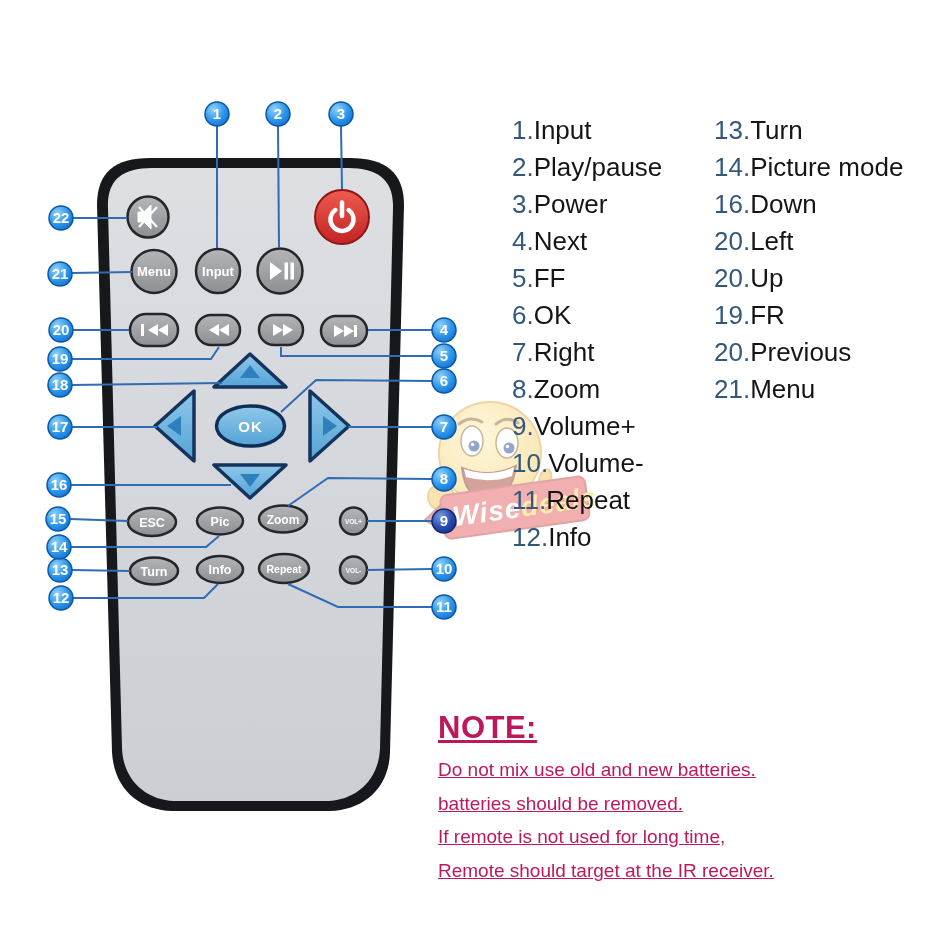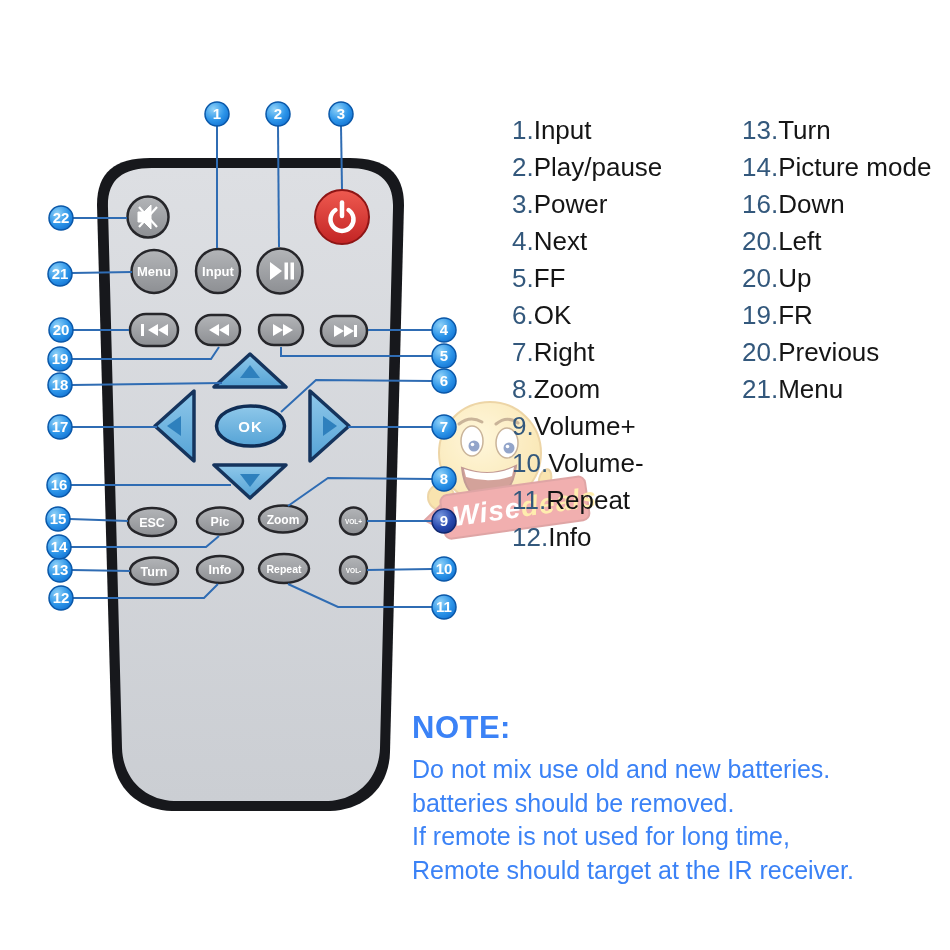--- a/index.html
+++ b/index.html
@@ -6,27 +6,27 @@
   body{
     width:950px;height:950px;position:relative;background:#ffffff;
     font-family:"Liberation Sans",sans-serif;overflow:hidden;
   }
   svg{position:absolute;left:0;top:0;}
   svg text{font-family:"Liberation Sans",sans-serif;}
   .btn-label{fill:#ffffff;font-weight:bold;text-anchor:middle;}
   .callout-num{fill:#ffffff;font-weight:bold;font-size:15px;text-anchor:middle;}
   .legend-col{position:absolute;top:112px;z-index:2;}
   .legend-col.c1{left:512px;}
-  .legend-col.c2{left:742px;}
+  .legend-col.c2{left:714px;}
   .lrow{height:37px;display:flex;align-items:center;font-size:26px;white-space:nowrap;}
   .lnum{color:#33587c;}
   .ltext{color:#151515;}
-  .note{position:absolute;left:412px;top:710px;z-index:2;color:#3b82f6;}
+  .note{position:absolute;left:438px;top:710px;z-index:2;color:#be185d;text-decoration:underline;}
   .note-heading{font-size:31px;font-weight:bold;letter-spacing:.5px;margin:0 0 7px 0;}
-  .note-line{font-size:25px;line-height:33.5px;white-space:nowrap;}
+  .note-line{font-size:19px;line-height:33.5px;white-space:nowrap;}
 </style>
 </head>
 <body>
 
 <svg width="950" height="950" viewBox="0 0 950 950">
   <defs>
     <linearGradient id="gBody" x1="0" y1="0" x2="0" y2="1">
       <stop offset="0" stop-color="#dddfe3"></stop>
         <stop offset="1" stop-color="#cbced3"></stop>
     </linearGradient>

